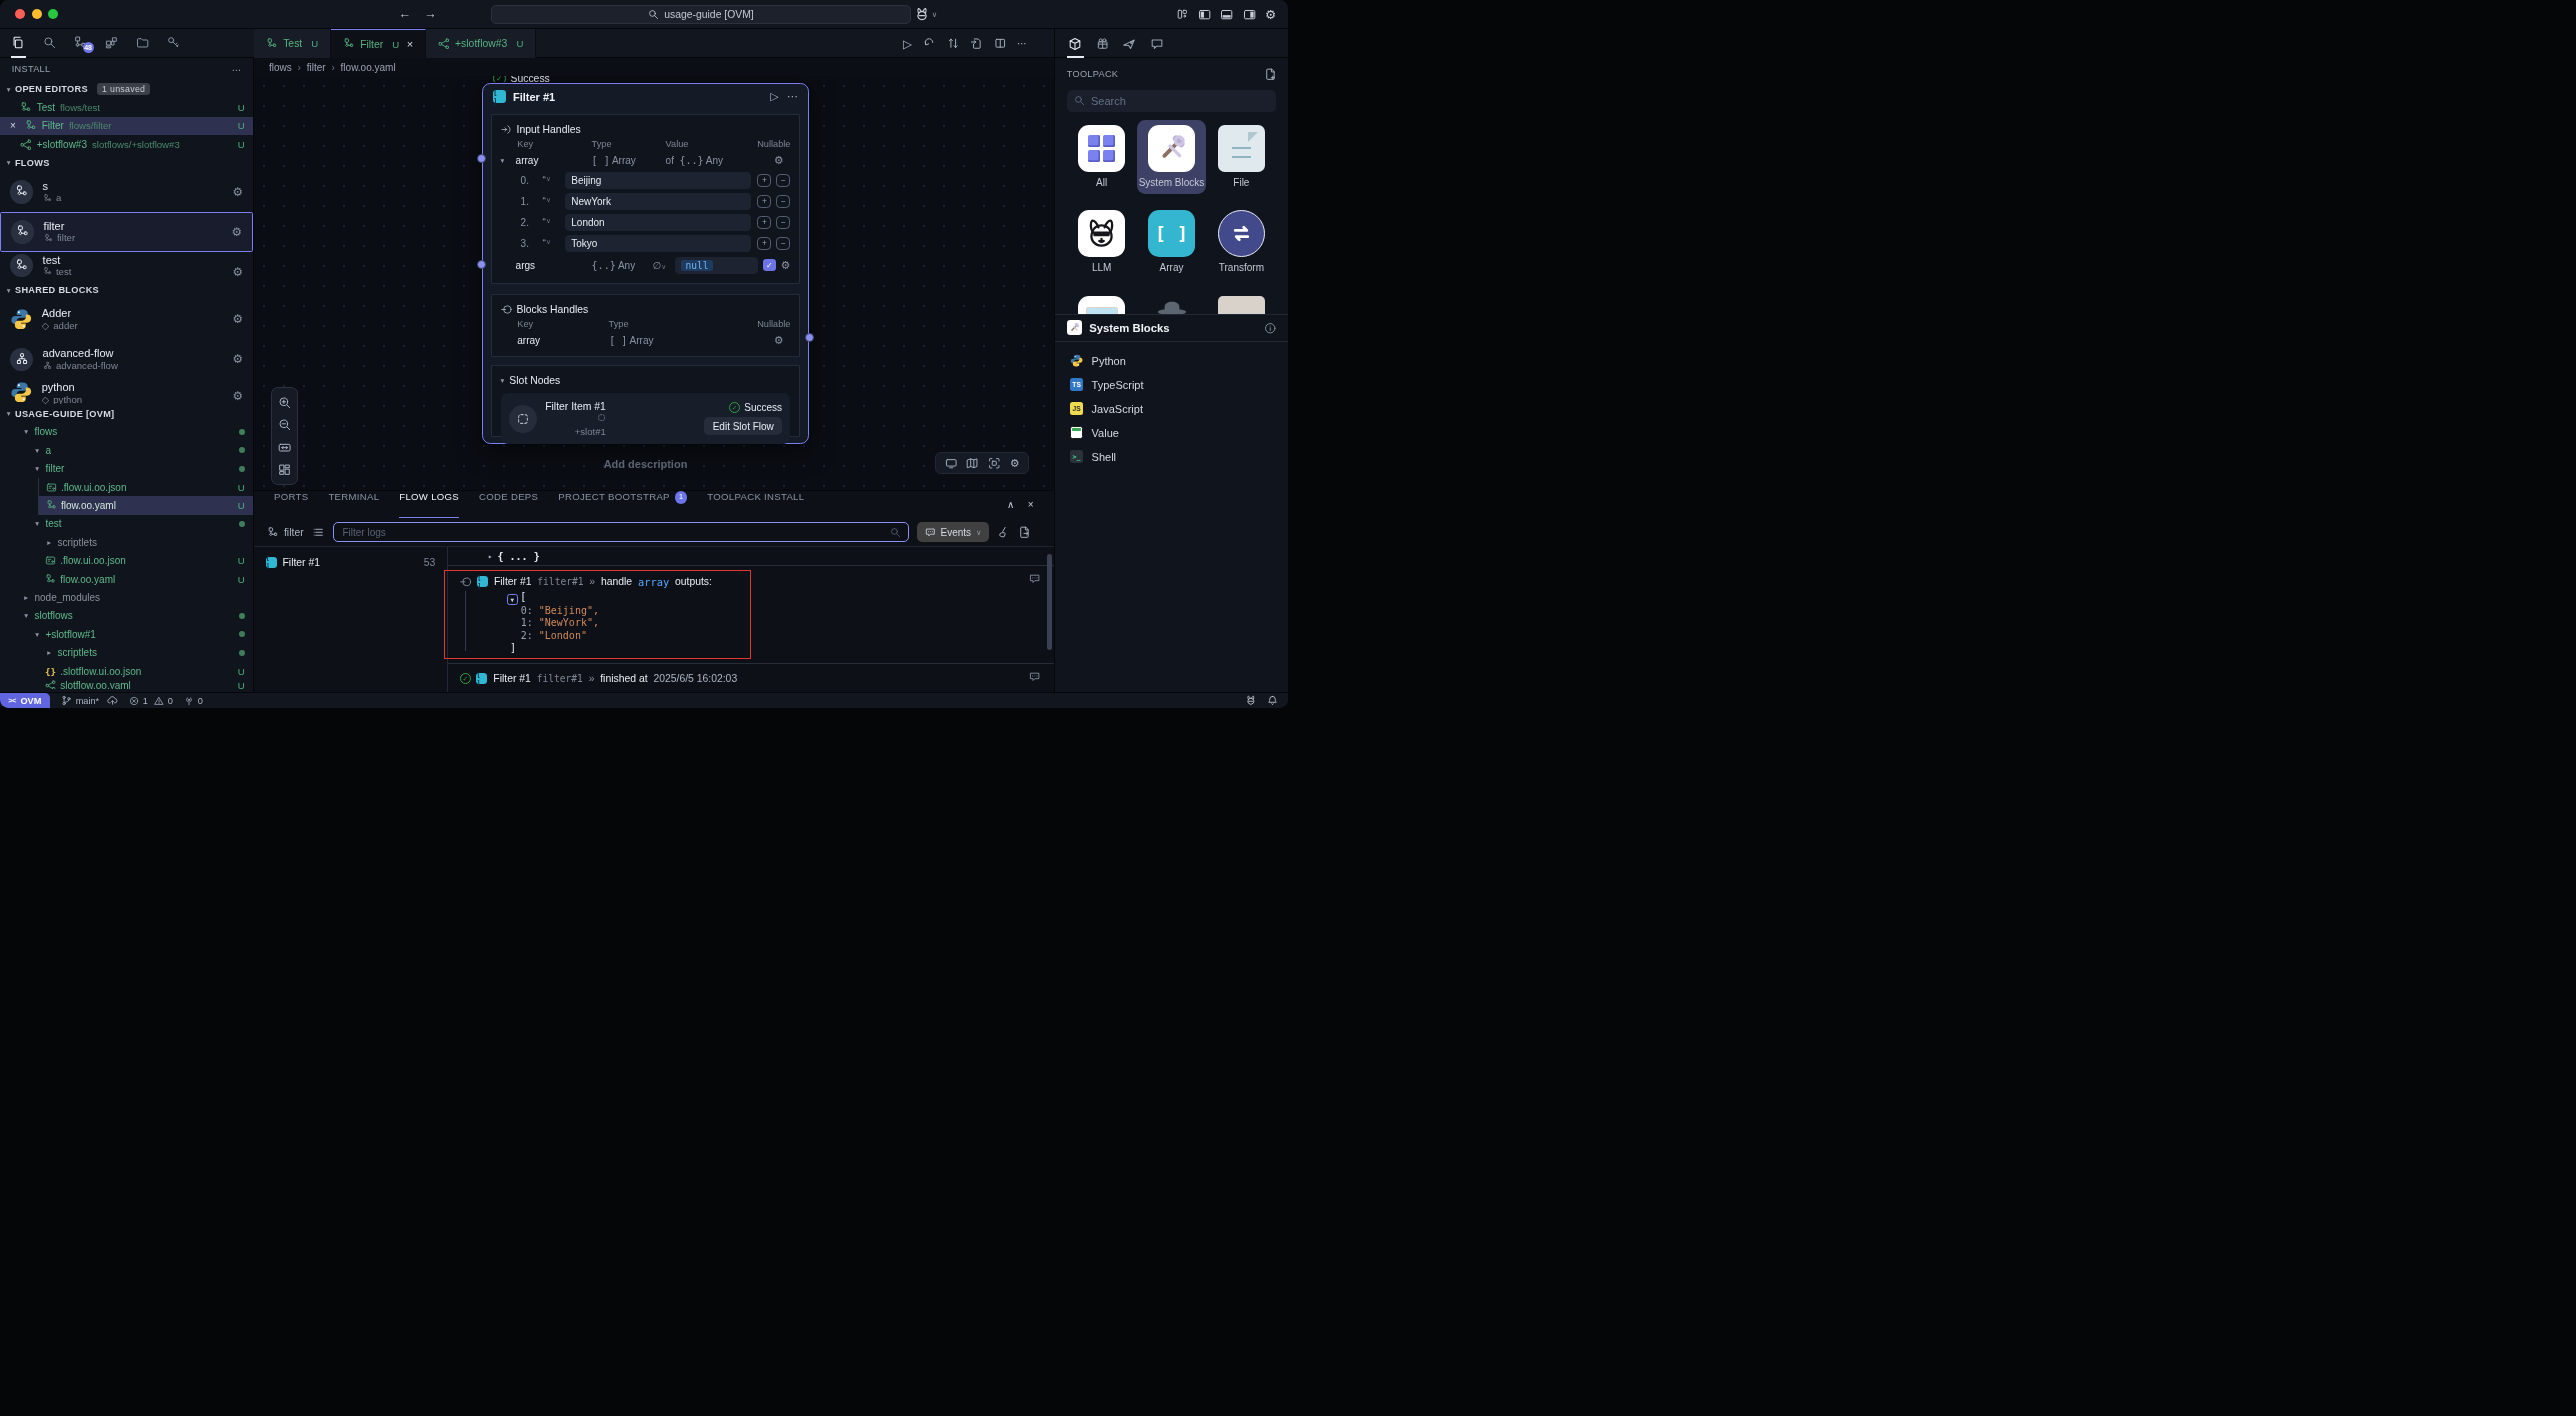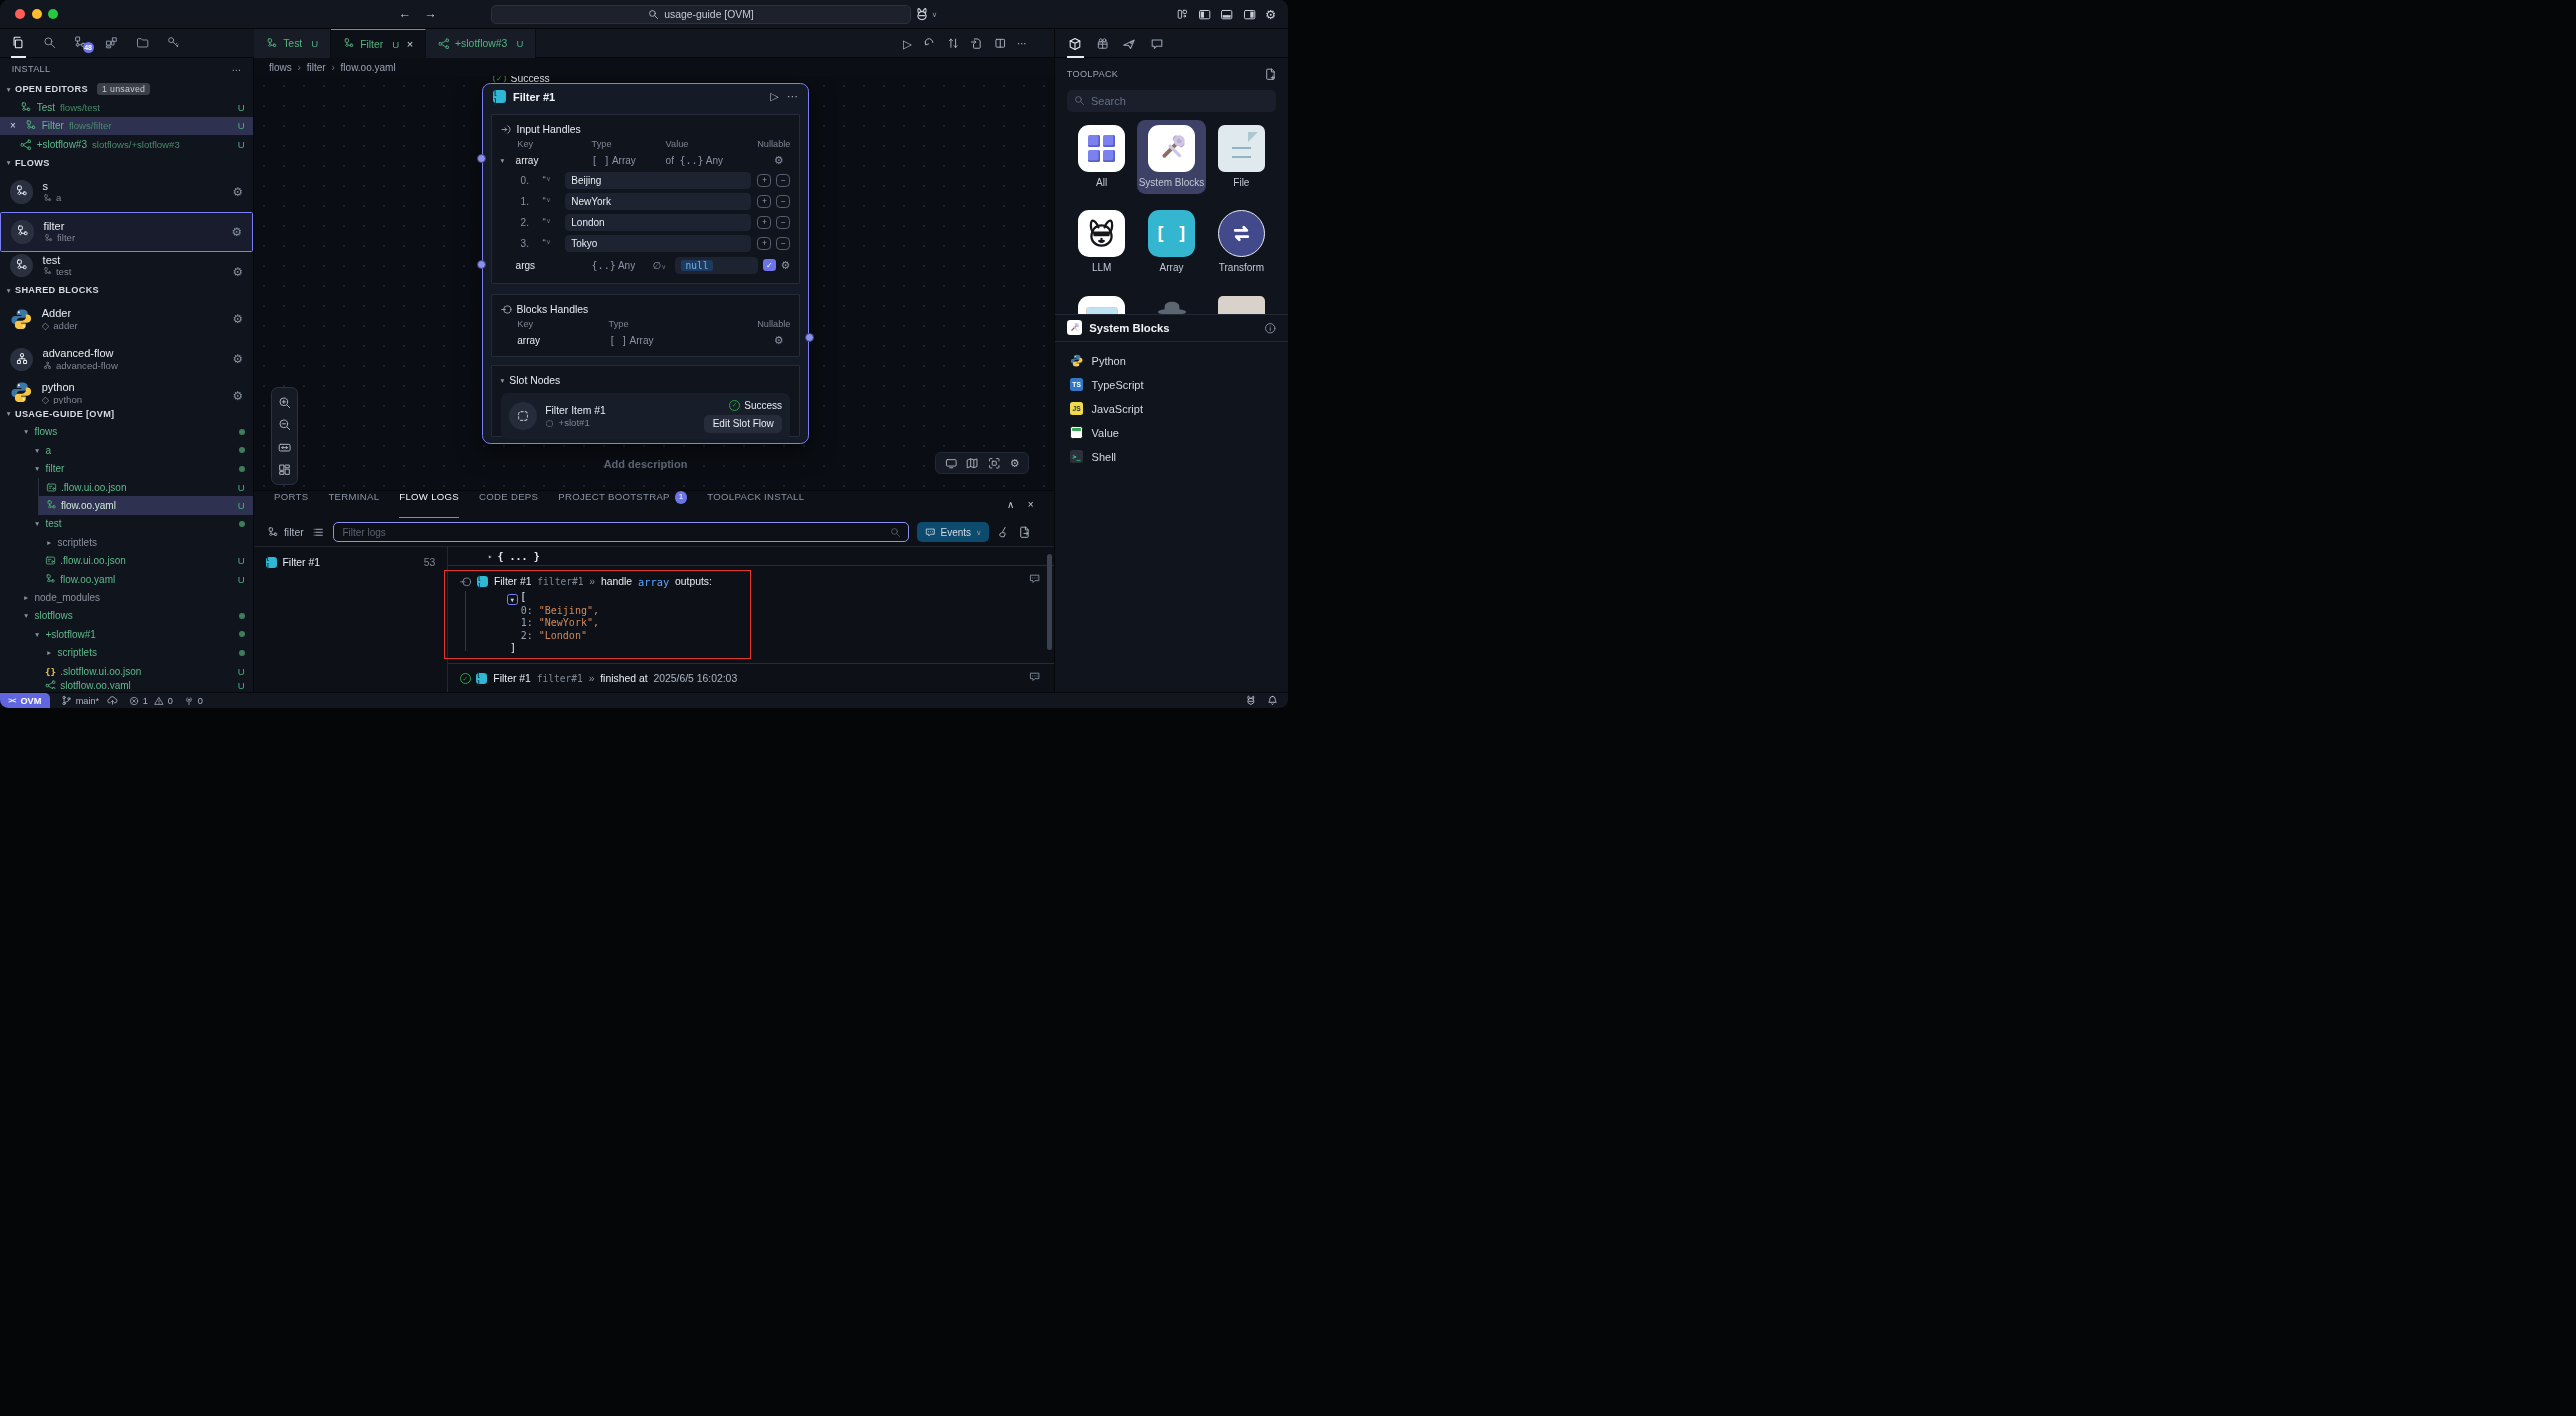--- a/index.html
+++ b/index.html
@@ -98,21 +98,21 @@
   .pmbtn{width:14px;height:12.5px;border:0.8px solid #576072;border-radius:4.2px;color:#9aa2b1;font-size:8.3px;line-height:11px;text-align:center;flex:none;}
   .pm2{margin-left:5px;}
   .rowargs{display:flex;align-items:center;height:22px;font-size:10px;color:#e8ecf3;}
   .nullchip{background:#1d3a5f;color:#6db3f2;border-radius:2.5px;padding:0 4.2px;font-size:9.6px;}
   .cbx{width:12.5px;height:12.5px;background:#6e74e8;border-radius:3.3px;color:#fff;font-size:8px;display:flex;align-items:center;justify-content:center;flex:none;}
   .gear{color:#8b93a4;font-size:11px;}
   .slotitem{margin-top:5px;background:#181d2a;border-radius:6.7px;padding:6.7px 8.3px;display:flex;align-items:center;}
   .slot-av{width:28px;height:28px;border-radius:50%;background:#262c3a;color:#aeb6c4;display:flex;align-items:center;justify-content:center;flex:none;}
   .slot-tx{margin-left:8.3px;}
   .slot-title{color:#e8ecf3;font-size:10.4px;line-height:13.3px;}
-  .slot-sub{color:#7e8694;font-size:9.6px;display:flex;gap:4.2px;align-items:flex-end;}
+  .slot-sub{color:#7e8694;font-size:9.6px;display:flex;gap:4.2px;align-items:flex-end;flex-direction:column;}
   .slot-right{margin-left:auto;display:flex;flex-direction:column;align-items:flex-end;gap:4.2px;}
   .slot-status{display:flex;align-items:center;gap:4.2px;color:#e8ecf3;font-size:10px;}
   .slot-btn{background:#262c3a;border-radius:5px;padding:3.3px 8.3px;color:#e8ecf3;font-size:10px;}
   .hdot{position:absolute;width:9.2px;height:9.2px;border-radius:50%;background:#8a8ff2;border:1.7px solid #3a3f66;}
   .canvas-tools{position:absolute;left:16.7px;top:311px;width:27px;background:#151a24;border:0.8px solid #2a3140;border-radius:6.7px;display:flex;flex-direction:column;align-items:center;gap:9.2px;padding:7.5px 0;color:#aeb6c4;}
   .mini-tools{position:absolute;right:25px;top:376px;height:22px;background:#151a24;border:0.8px solid #222836;border-radius:5.8px;display:flex;align-items:center;gap:9.2px;padding:0 8.3px;color:#aeb6c4;}
   .add-desc{position:absolute;left:228px;top:382px;width:327px;text-align:center;color:#5c6372;font-size:11px;font-weight:bold;}
 
   
   .panel{height:202px;border-top:0.8px solid #05070b;display:flex;flex-direction:column;flex:none;background:#0d1117;}
@@ -120,21 +120,21 @@
   .ptab{height:27px;display:flex;gap:5px;position:relative;}
   .ptab.active{color:#f0f3f8;}
   .ptab.active::after{content:"";position:absolute;left:0;right:0;bottom:0;height:1.7px;background:#7b80f2;}
   .pbadge{background:#6d73e8;color:#fff;border-radius:50%;width:12.5px;height:12.5px;line-height:12.5px;text-align:center;font-size:8px;}
   .ptabs-r{margin-left:auto;display:flex;gap:13.3px;color:#c9ced9;font-size:10px;}
   .ptools{height:28px;display:flex;align-items:center;gap:8.3px;padding:0 13.3px;flex:none;}
   .pscope{display:flex;align-items:center;gap:5px;color:#aeb6c4;font-size:10.4px;}
   .pfilter{flex:1;max-width:576px;height:20px;border:0.8px solid #8b90f5;border-radius:5px;background:#0d1117;display:flex;align-items:center;padding:0 6.7px;}
   .pfilter input{flex:1;background:transparent;border:0;outline:0;color:#c9cedb;font-size:10px;font-family:inherit;}
   .pfilter input::placeholder{color:#5a6272;}
-  .events{height:20px;background:#0c4a6e;border-radius:5px;display:flex;align-items:center;gap:5px;padding:0 7.5px;color:#d5dae3;font-size:10px;}
+  .events{height:20px;background:#404040;border-radius:5px;display:flex;align-items:center;gap:5px;padding:0 7.5px;color:#d5dae3;font-size:10px;}
   .pbody{flex:1;display:flex;min-height:0;position:relative;border-top:0.8px solid #20242e;}
   .lcol{width:194px;flex:none;border-right:0.8px solid #232836;padding-top:5px;}
   .lcol-row{height:20px;display:flex;align-items:center;gap:5.8px;padding:0 11.7px;color:#e8ecf3;font-size:10.4px;}
   .lcount{margin-left:auto;color:#7e8694;}
   .lcontent{flex:1;min-width:0;position:relative;overflow:hidden;}
   .lrow0{height:19px;display:flex;align-items:center;gap:5px;padding-left:40px;border-bottom:0.8px solid #262c38;color:#e8ecf3;}
   .lentry{position:relative;padding:9.2px 0 6.7px 11.7px;border-bottom:0.8px solid #262c38;}
   .lhead{display:flex;align-items:center;gap:5.8px;font-size:10.4px;color:#e8ecf3;}
   .lid{color:#7e8694;font-size:9.6px;}
   .lsep{color:#8a93a3;}

